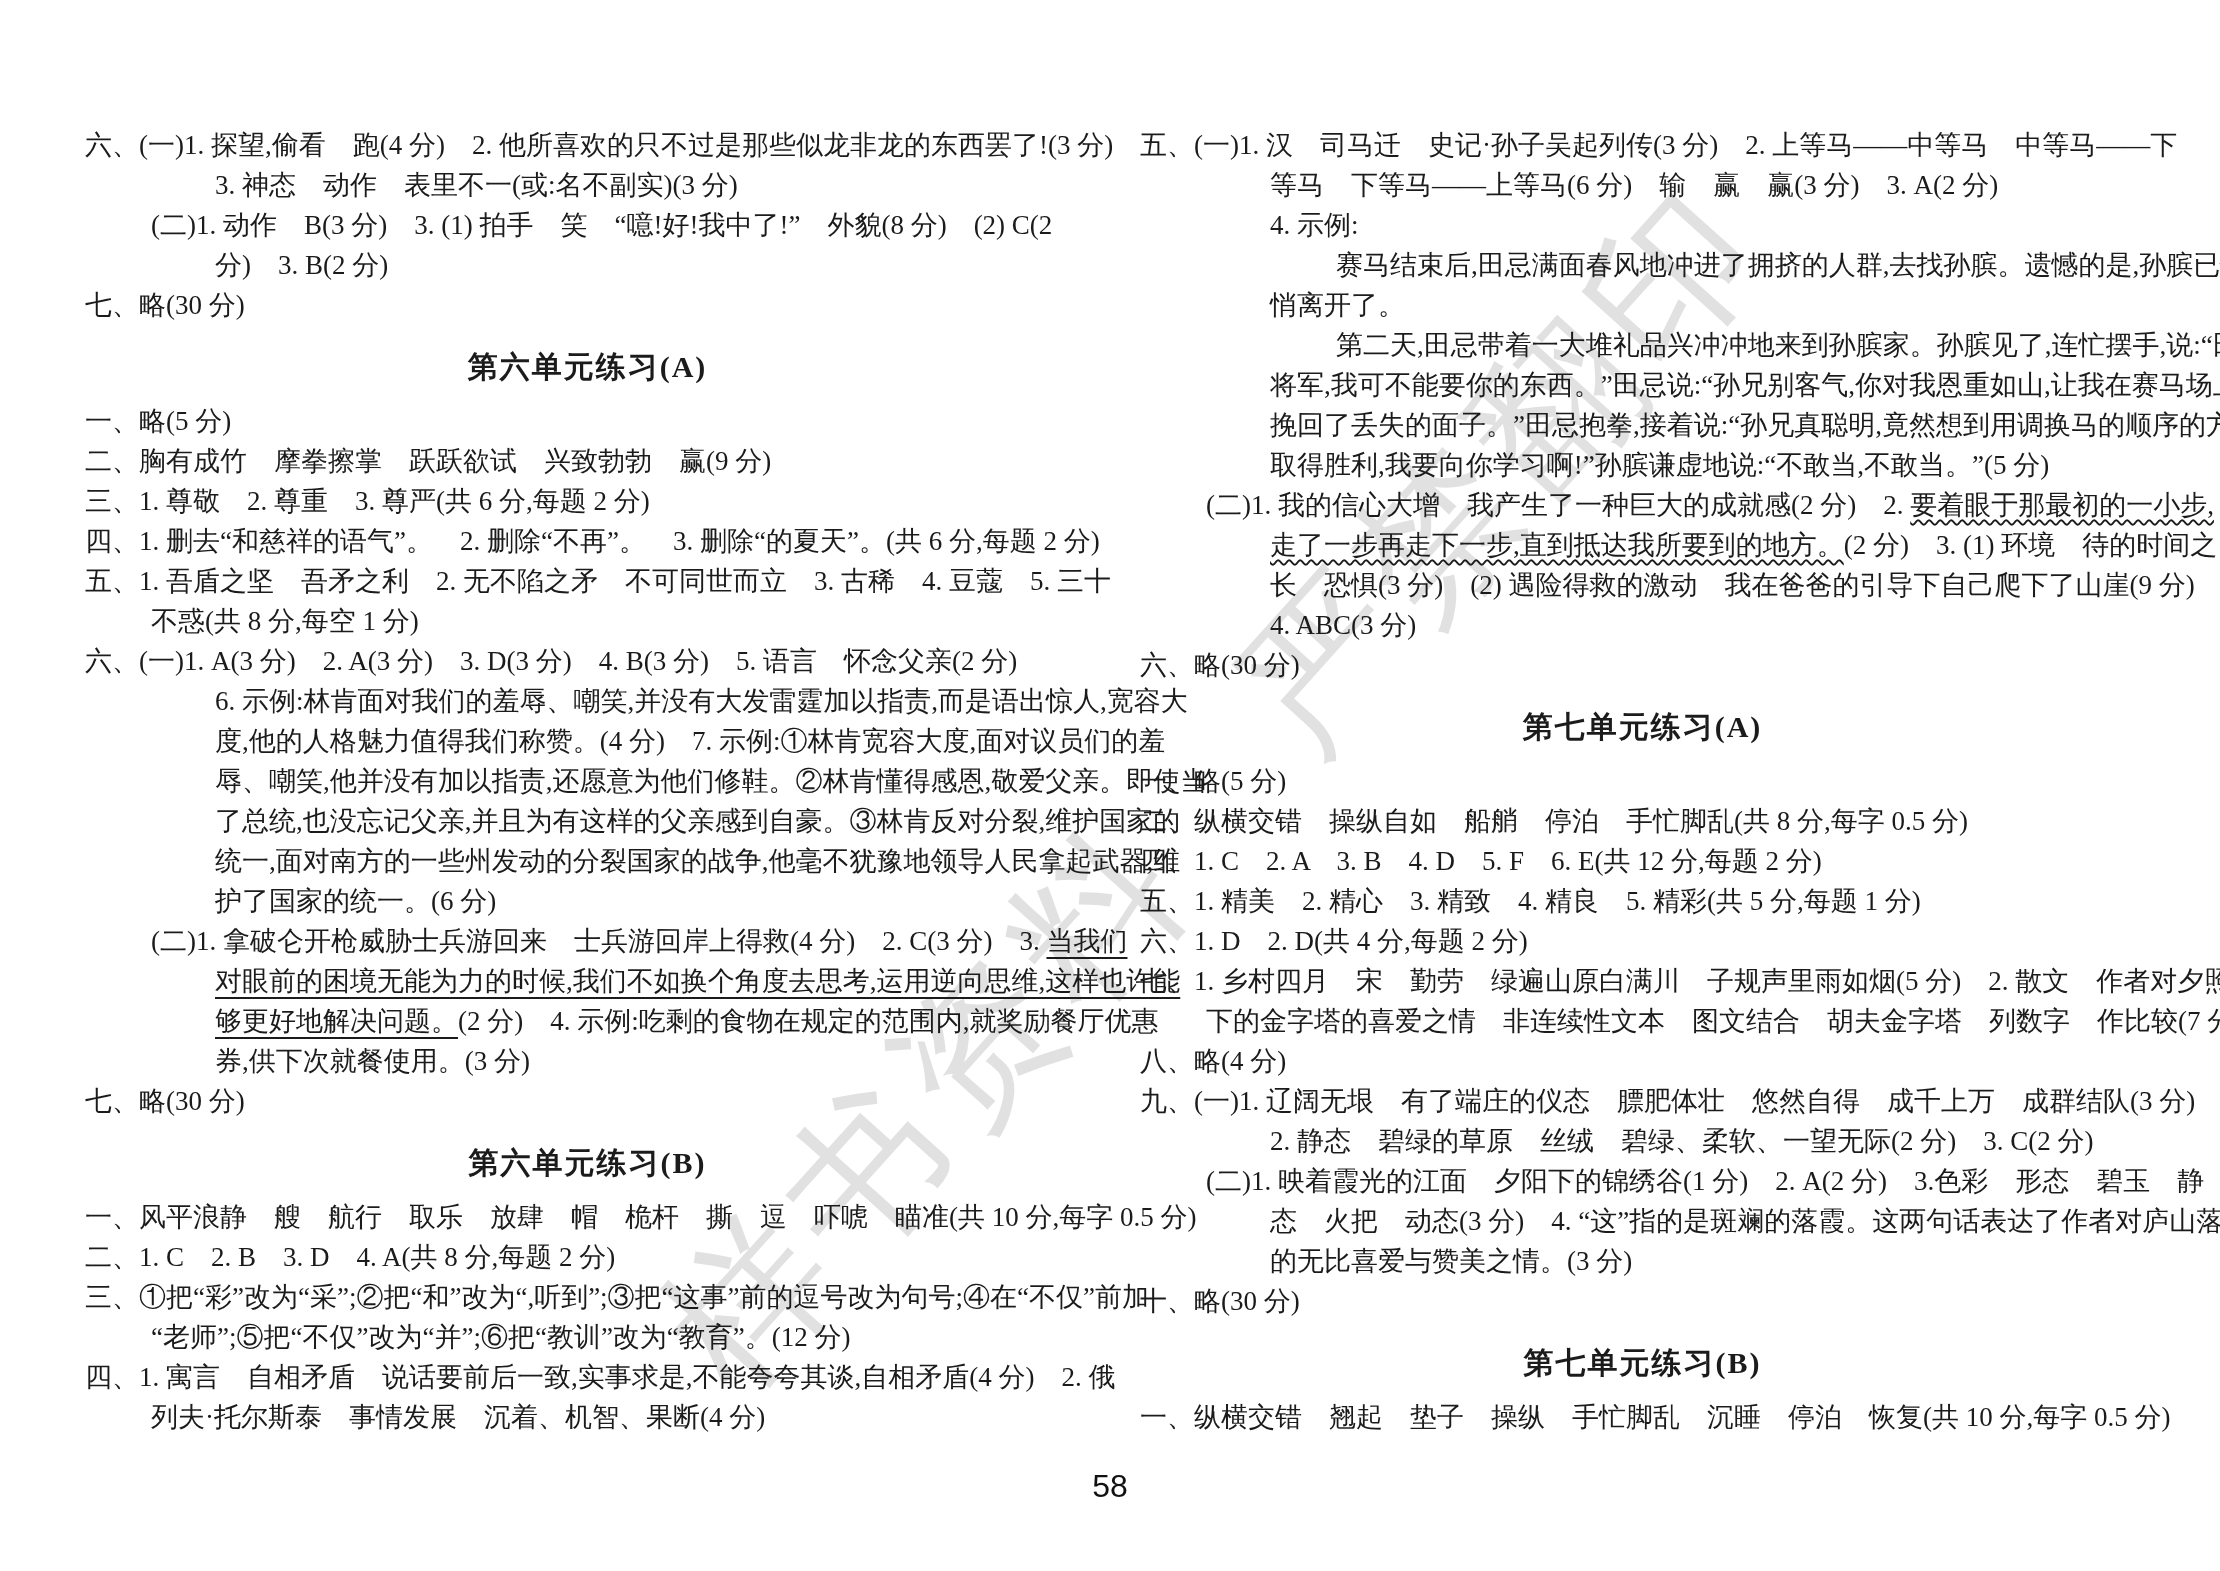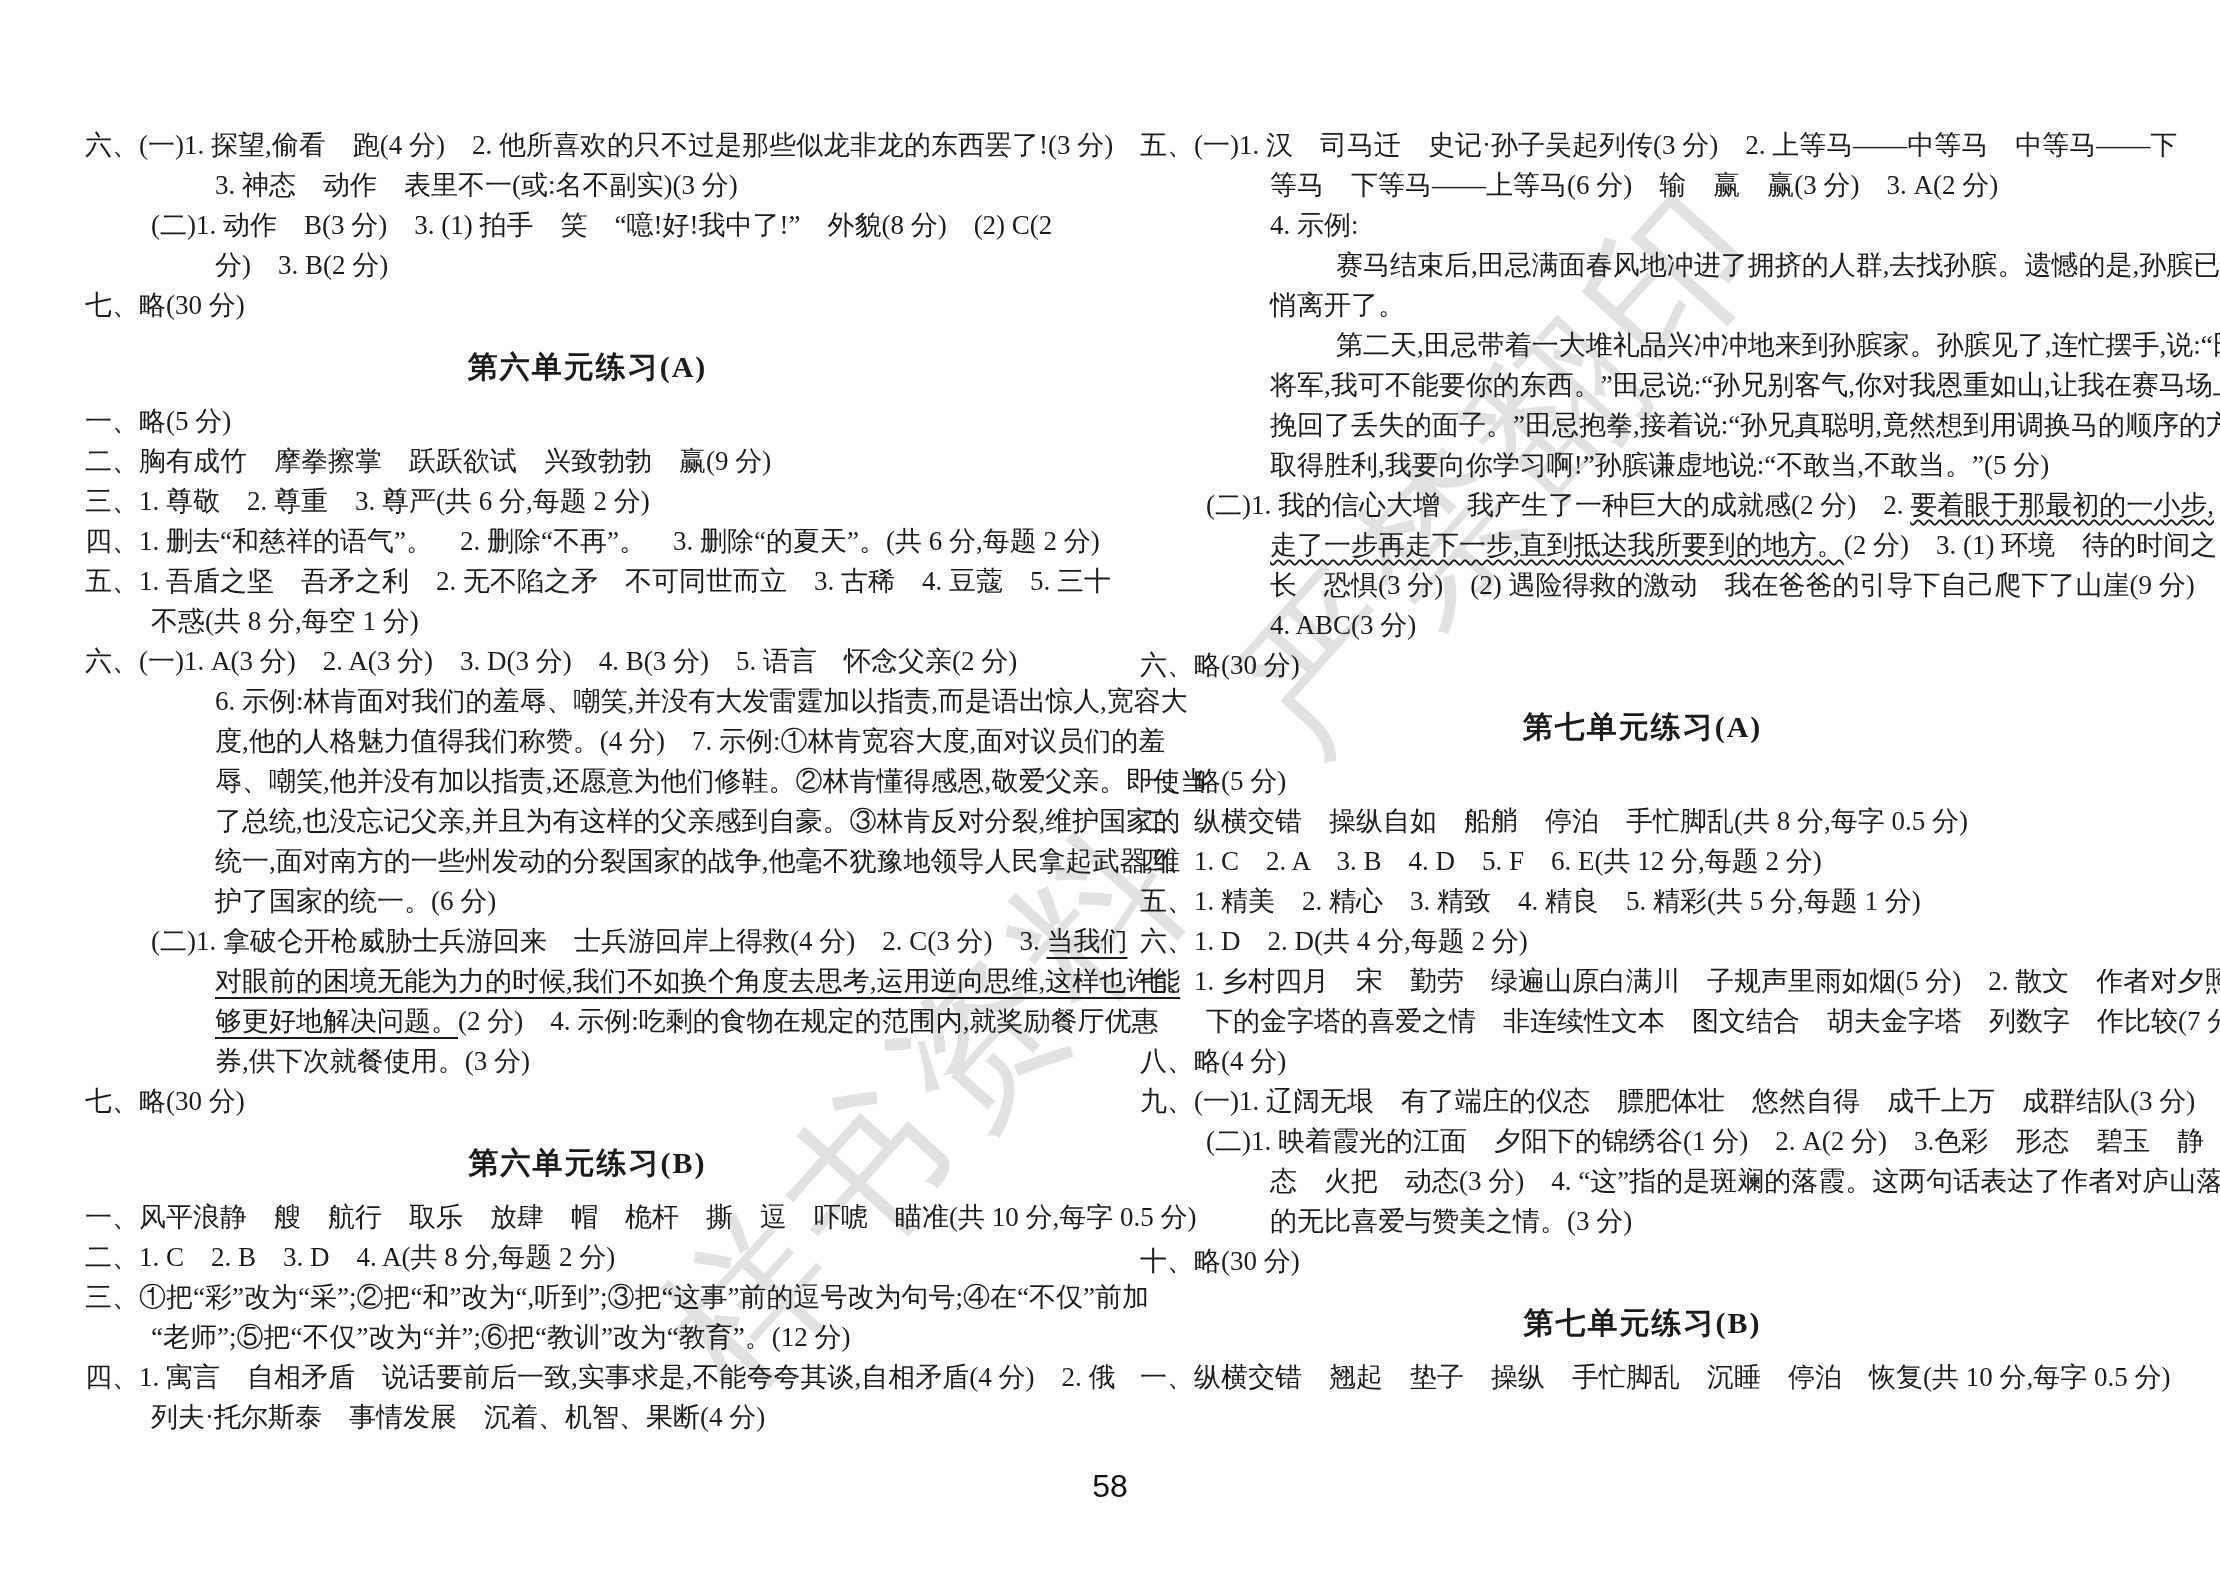--- a/index.html
+++ b/index.html
@@ -130,20 +130,21 @@
     <div class="heading">第七单元练习(A)</div>
     <div class="line indent-0"><span>一、略(5 分)</span></div>
     <div class="line indent-0"><span>二、纵横交错　操纵自如　船艄　停泊　手忙脚乱(共 8 分,每字 0.5 分)</span></div>
     <div class="line indent-0"><span>四、1. C　2. A　3. B　4. D　5. F　6. E(共 12 分,每题 2 分)</span></div>
     <div class="line indent-0"><span>五、1. 精美　2. 精心　3. 精致　4. 精良　5. 精彩(共 5 分,每题 1 分)</span></div>
     <div class="line indent-0"><span>六、1. D　2. D(共 4 分,每题 2 分)</span></div>
     <div class="line indent-0"><span>七、1. 乡村四月　宋　勤劳　绿遍山原白满川　子规声里雨如烟(5 分)　2. 散文　作者对夕照</span></div>
     <div class="line indent-1"><span>下的金字塔的喜爱之情　非连续性文本　图文结合　胡夫金字塔　列数字　作比较(7 分)</span></div>
     <div class="line indent-0"><span>八、略(4 分)</span></div>
     <div class="line indent-0"><span>九、(一)1. 辽阔无垠　有了端庄的仪态　膘肥体壮　悠然自得　成千上万　成群结队(3 分)</span></div>
+    <div class="line indent-2"><span>2. 静态　碧绿的草原　丝绒　碧绿、柔软、一望无际(2 分)　3. C(2 分)</span></div>
     <div class="line indent-1"><span>(二)1. 映着霞光的江面　夕阳下的锦绣谷(1 分)　2. A(2 分)　3.色彩　形态　碧玉　静</span></div>
     <div class="line indent-2"><span>态　火把　动态(3 分)　4. “这”指的是斑斓的落霞。这两句话表达了作者对庐山落霞</span></div>
     <div class="line indent-2"><span>的无比喜爱与赞美之情。(3 分)</span></div>
     <div class="line indent-0"><span>十、略(30 分)</span></div>
     <div class="heading">第七单元练习(B)</div>
     <div class="line indent-0"><span>一、纵横交错　翘起　垫子　操纵　手忙脚乱　沉睡　停泊　恢复(共 10 分,每字 0.5 分)</span></div>
   </div>
 
 <div id="page-number">58</div>
 

